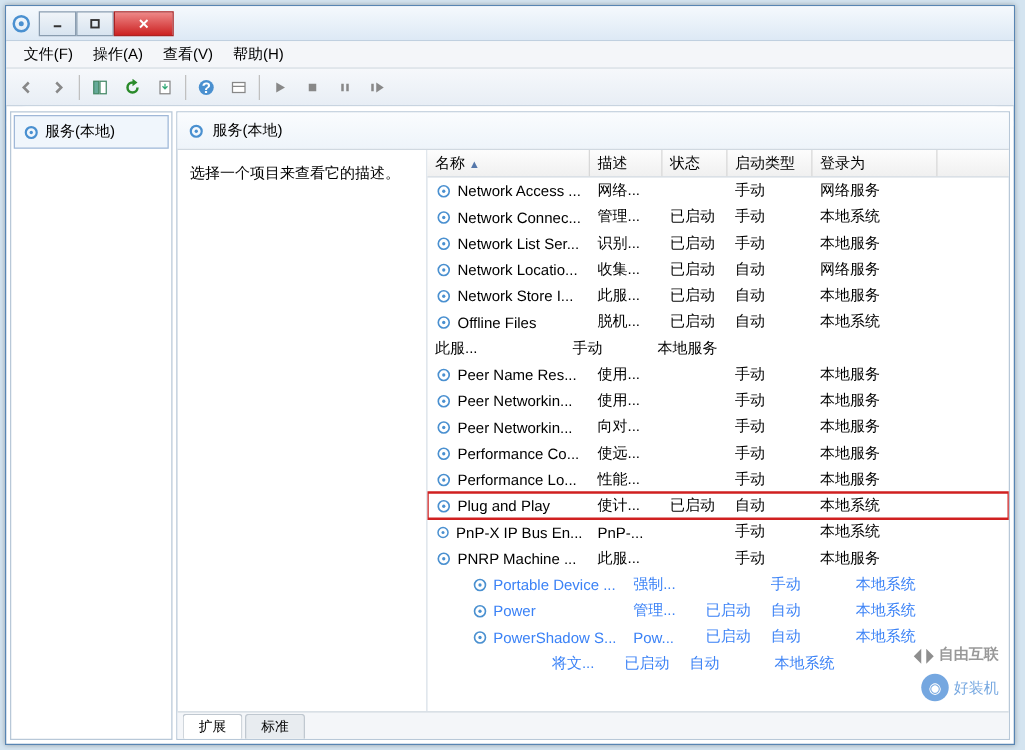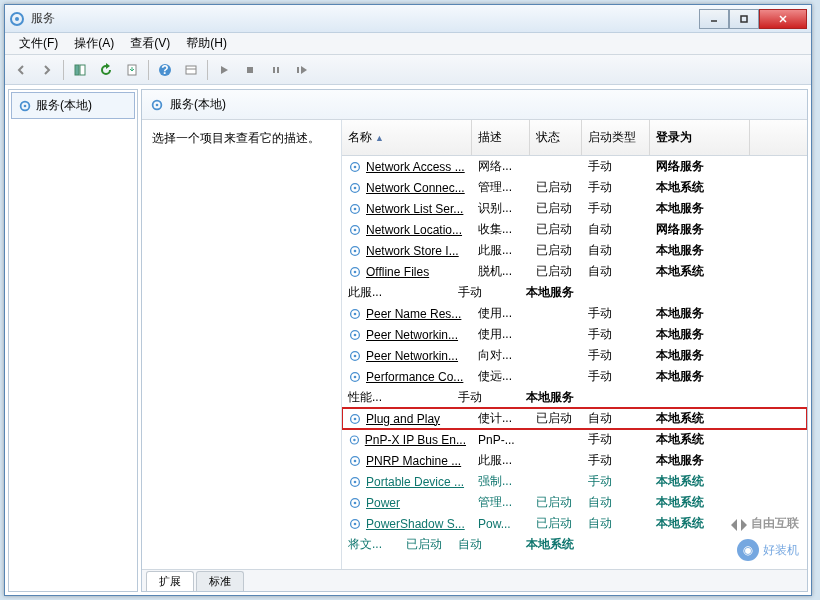--- a/index.html
+++ b/index.html
@@ -25,30 +25,30 @@
 .body { flex: 1; display: flex; border-top: 1px solid #fff; min-height: 0; border-radius: 16px; }
 .nav { width: 130px; border: 1px solid #b8c8d8; background: #fff; margin: 3px; }
 .nav .nitem { padding: 4px 6px; display: flex; align-items: center; gap: 4px; border:1px solid #a0b8d8; margin:2px; background:#f0f6fc; }
 
 .mainpane { flex: 1; margin: 3px 3px 3px 0; border: 1px solid #b8c8d8; background: #fff; display: flex; flex-direction: column; min-height: 0; }
 .mainhead { height: 30px; display: flex; align-items: center; padding: 0 8px; gap: 6px; border-bottom: 1px solid #d0d8e0; background: linear-gradient(#fafcfe,#eef4fa); }
 .maincontent { flex: 1; display: flex; min-height: 0; }
 .descpane { width: 200px; padding: 10px; border-right: 1px solid #d8e0e8; }
 .listpane { flex: 1; display: flex; flex-direction: column; min-height: 0; position: relative; }
 
-.colhead { display: flex; height: 36px; border-bottom: 1px solid #d0d8e0; background: linear-gradient(#fdfdfd,#f0f0f0); }
+.colhead { display: flex; height: 22px; border-bottom: 1px solid #d0d8e0; background: linear-gradient(#fdfdfd,#f0f0f0); }
 .colhead .col { border-right: 1px solid #d8d8d8; padding: 3px 6px; display: flex; align-items: center; gap: 3px; }
-.c-name { width: 130px; } .c-desc { width: 58px; } .c-stat { width: 52px; } .c-start { width: 68px; } .c-logon { width: 100px; font-weight: bold; }
+.c-name { width: 130px; } .c-desc { width: 58px; } .c-stat { width: 52px; } .c-start { width: 68px; } .c-logon { width: 100px; }
 
 .rows { flex: 1; overflow-y: scroll; }
 .row { display: flex; height: 21px; align-items: center; }
 .row .cell { padding: 2px 6px; overflow: hidden; white-space: nowrap; text-overflow: ellipsis; }
-.row .cell.name { display:flex; align-items:center; gap:4px;text-decoration:underline; }
+.row .cell.name { display:flex; align-items:center; gap:4px; }
 .row.highlight { outline: 2px solid #d02020; outline-offset: -1px; }
-.row.dim { color: #0f766e; }
+.row.dim { color: #3b82f6; justify-content: center; }
 
 .tabs { height: 22px; display: flex; align-items: flex-end; padding: 0 4px; border-top: 1px solid #d0d8e0; background: #f4f6f9; }
 .tab { padding: 2px 12px; border: 1px solid #c0c8d0; border-bottom: none; margin-right: 2px; background: #fff; font-size: 11px; border-radius: 3px 3px 0 0; }
 .tab.inactive { background: #e8ecf0; margin-top: 15px; }
 
 .gear-icon { width:14px; height:14px; }
 .sort-arrow { font-size:9px; color:#5577aa; }
 
 .watermarks { position:absolute; right:8px; bottom:8px; pointer-events:none; opacity:.6; }
 .wm1 { font-size:16px; font-weight:bold; color:#555; display:flex; align-items:flex-start; gap:2px; }
@@ -62,21 +62,20 @@
 </head>
 <body>
 
 <div class="window">
 
   <div class="titlebar">
     <svg class="icon" viewBox="0 0 16 16">
         <circle cx="8" cy="8" r="6" fill="none" stroke="#4a90d0" stroke-width="2"></circle>
         <circle cx="8" cy="8" r="2" fill="#4a90d0"></circle>
       </svg>
-    <span class="title">服务</span>
     <div class="wbtns">
       <div class="wbtn">
           <svg width="10" height="10" viewBox="0 0 10 10">
             <line x1="2" y1="7" x2="8" y2="7" stroke="#333" stroke-width="1.5"></line>
           </svg>
         </div>
       <div class="wbtn">
           <svg width="10" height="10" viewBox="0 0 10 10">
             <rect x="2" y="2" width="6" height="6" fill="none" stroke="#333" stroke-width="1.5"></rect>
           </svg>
@@ -337,20 +336,27 @@
                     <circle cx="8" cy="8" r="1.5" fill="#4a90d0"></circle>
                   </svg>
                   <span>Performance Co...</span>
                 </div>
                 <div class="cell c-desc">使远...</div>
                 <div class="cell c-stat"></div>
                 <div class="cell c-start">手动</div>
                 <div class="cell c-logon">本地服务</div>
               </div>
               <div class="row">
+                <div class="cell name c-name">
+                  <svg class="gear-icon" viewBox="0 0 16 16">
+                    <circle cx="8" cy="8" r="5" fill="none" stroke="#4a90d0" stroke-width="1.5"></circle>
+                    <circle cx="8" cy="8" r="1.5" fill="#4a90d0"></circle>
+                  </svg>
+                  <span>Performance Lo...</span>
+                </div>
                 <div class="cell c-desc">性能...</div>
                 <div class="cell c-stat"></div>
                 <div class="cell c-start">手动</div>
                 <div class="cell c-logon">本地服务</div>
               </div>
               <div class="row highlight">
                 <div class="cell name c-name">
                   <svg class="gear-icon" viewBox="0 0 16 16">
                     <circle cx="8" cy="8" r="5" fill="none" stroke="#4a90d0" stroke-width="1.5"></circle>
                     <circle cx="8" cy="8" r="1.5" fill="#4a90d0"></circle>

